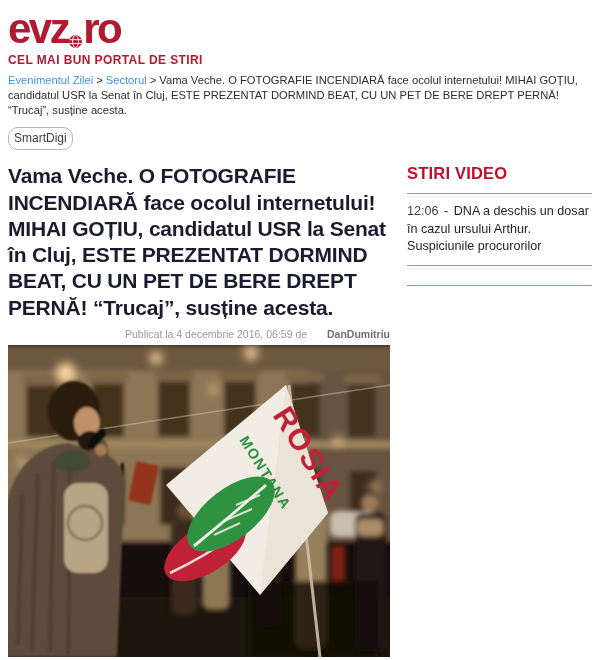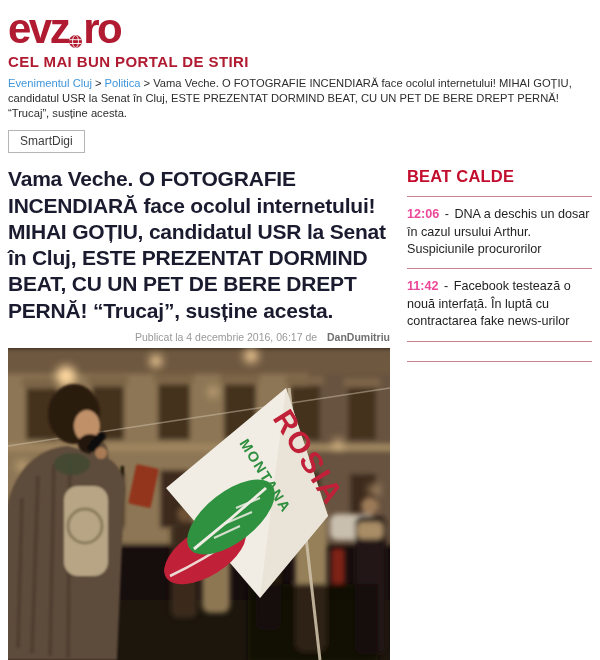--- a/index.html
+++ b/index.html
@@ -4,47 +4,47 @@
 <style>
   * { margin:0; padding:0; box-sizing:border-box; }
   html,body { width:600px; height:660px; overflow:hidden; background:#fff;
               font-family:"Liberation Sans", sans-serif; }
   .page { width:600px; height:660px; padding:8px 8px 0 8px; background:#fff; }
 
   
   .logo { display:flex; align-items:baseline; line-height:1; cursor:pointer; }
   .logo-word { font-size:42px; font-weight:bold; color:#b01b31; letter-spacing:-2.5px; }
   .globe { width:13px; height:13px; margin:0 1px; align-self:flex-end; margin-bottom:2px; }
-  .tagline { font-size:15px; font-weight:bold; color:#b01b31; letter-spacing:.4px; margin-top:3px; }
+  .tagline { font-size:12px; font-weight:bold; color:#b01b31; letter-spacing:.4px; margin-top:3px; }
   .breadcrumb { margin-top:6px; font-size:11.2px; line-height:1.32; color:#2d2d2d; width:584px; }
   .breadcrumb a { color:#3f96db; text-decoration:none; cursor:pointer; }
   .bc-sep { color:#2d2d2d; margin:0 3px; }
-  .tag-btn { display:inline-block; margin-top:10px; padding:3px 11px 4px; font-size:12px;
-             color:#3c3c3c; background:#fff; border:1px solid #b5b5b5; border-radius:0;
+  .tag-btn { display:inline-block; margin-top:10px; padding:3px 5px 4px; font-size:12px;
+             color:#3c3c3c; background:#fff; border:1px solid #b5b5b5; border-radius:10px;
              font-family:"Liberation Sans", sans-serif; cursor:pointer; }
 
   
   .content { display:flex; gap:17px; margin-top:13px; }
   .article { width:382px; flex:none; }
   .sidebar { flex:1; min-width:0; }
 
   h1.headline { font-size:21px; line-height:1.25; font-weight:bold; color:#1b1b2f;
                 letter-spacing:-.2px; }
   .byline { text-align:right; font-size:10.5px; color:#999; margin:7px 0 5px; }
-  .byline b { color:#707070; margin-left:7px; cursor:pointer;text-align:right; }
+  .byline b { color:#707070; margin-left:17px; cursor:pointer;text-align:right; }
   figure.photo { width:382px; height:312px; }
   figure.photo svg { display:block; }
 
   
   .sb-title { font-size:16.5px; font-weight:bold; color:#c20d2d; letter-spacing:.2px;
               margin:1px 0 10px; }
   .news-item { border-top:1px solid #c9818d; padding:9px 0 10px; font-size:12.6px;
                line-height:1.38; color:#1f1f1f; cursor:pointer; }
   .news-item:last-child { border-bottom:1px solid #c9818d; }
-  .news-time { color:#ec4899; font-weight:bold; }
+  .news-time { color:#404040; font-weight:normal; }
   .dash { margin:0 2px; }
   .news-item.hot .news-text, .news-item.hot .dash { color:#cd4050; }
 </style>
 </head>
 <body>
 
 <div class="page">
 
   <header>
     <div class="logo">
@@ -55,33 +55,33 @@
           <ellipse cx="6.5" cy="6.5" rx="3" ry="6" fill="none" stroke="#fff" stroke-width="0.9"></ellipse>
           <line x1="0.7" y1="4.7" x2="12.3" y2="4.7" stroke="#fff" stroke-width="0.9"></line>
           <line x1="0.7" y1="8.5" x2="12.3" y2="8.5" stroke="#fff" stroke-width="0.9"></line>
         </svg>
       </span>
       <span class="logo-word">ro</span>
     </div>
     <div class="tagline">CEL MAI BUN PORTAL DE STIRI</div>
 
     <nav class="breadcrumb">
-      <a>Evenimentul Cluj</a><span class="bc-sep">&gt;</span><a>Politica</a><span class="bc-sep">&gt;</span><span>Vama Veche. O FOTOGRAFIE INCENDIARĂ face ocolul internetului! MIHAI GOȚIU, candidatul USR la Senat în Cluj, ESTE PREZENTAT DORMIND BEAT, CU UN PET DE BERE DREPT PERNĂ! “Trucaj”, susține acesta.</span>
+      <a>Evenimentul Zilei</a><span class="bc-sep">&gt;</span><a>Sectorul</a><span class="bc-sep">&gt;</span><span>Vama Veche. O FOTOGRAFIE INCENDIARĂ face ocolul internetului! MIHAI GOȚIU, candidatul USR la Senat în Cluj, ESTE PREZENTAT DORMIND BEAT, CU UN PET DE BERE DREPT PERNĂ! “Trucaj”, susține acesta.</span>
     </nav>
 
     <button class="tag-btn">SmartDigi</button>
   </header>
 
   <div class="content">
 
     <main class="article">
       <h1 class="headline">Vama Veche. O FOTOGRAFIE INCENDIARĂ face ocolul internetului! MIHAI GOȚIU, candidatul USR la Senat în Cluj, ESTE PREZENTAT DORMIND BEAT, CU UN PET DE BERE DREPT PERNĂ! “Trucaj”, susține acesta.</h1>
 
       <div class="byline">
-        <span>Publicat la 4 decembrie 2016, 06:17 de</span>
+        <span>Publicat la 4 decembrie 2016, 06:59 de</span>
         <b>DanDumitriu</b>
       </div>
 
       <figure class="photo">
         <svg width="382" height="312" viewBox="0 0 382 312">
           <defs>
             <filter id="b5" x="-40%" y="-40%" width="180%" height="180%">
                 <feGaussianBlur stdDeviation="5"></feGaussianBlur>
               </filter>
             <filter id="b2" x="-20%" y="-20%" width="140%" height="140%">
@@ -187,27 +187,24 @@
             <path d="M 206,190 L 232,178 M 216,176 L 244,164 M 228,160 L 252,150" stroke="#f1ede5" stroke-width="2" fill="none" opacity=".85"></path>
             <text transform="translate(264,70) rotate(58)" font-family="Liberation Sans, sans-serif" font-size="30" font-weight="bold" letter-spacing="2" fill="#c02138">ROSIA</text>
             <text transform="translate(231,95) rotate(58)" font-family="Liberation Sans, sans-serif" font-size="14.5" font-weight="bold" letter-spacing="1.5" fill="#2f8f3e">MONTANA</text>
           </g>
         </svg>
       </figure>
 
     </main>
 
     <aside class="sidebar">
-      <h2 class="sb-title">BEAT CALDE</h2>
+      <h2 class="sb-title">STIRI VIDEO</h2>
 
       <div class="news-item">
         <span class="news-time">12:06</span><span class="dash"> - </span><span class="news-text">DNA a deschis un dosar în cazul ursului Arthur. Suspiciunile procurorilor</span>
-      </div>
-      <div class="news-item">
-        <span class="news-time">11:42</span><span class="dash"> - </span><span class="news-text">Facebook testează o nouă interfață. În luptă cu contractarea fake news-urilor</span>
       </div>
       <div class="news-item">
         
       </div>
     </aside>
 
   </div>
 </div>
 
 </body></html>

